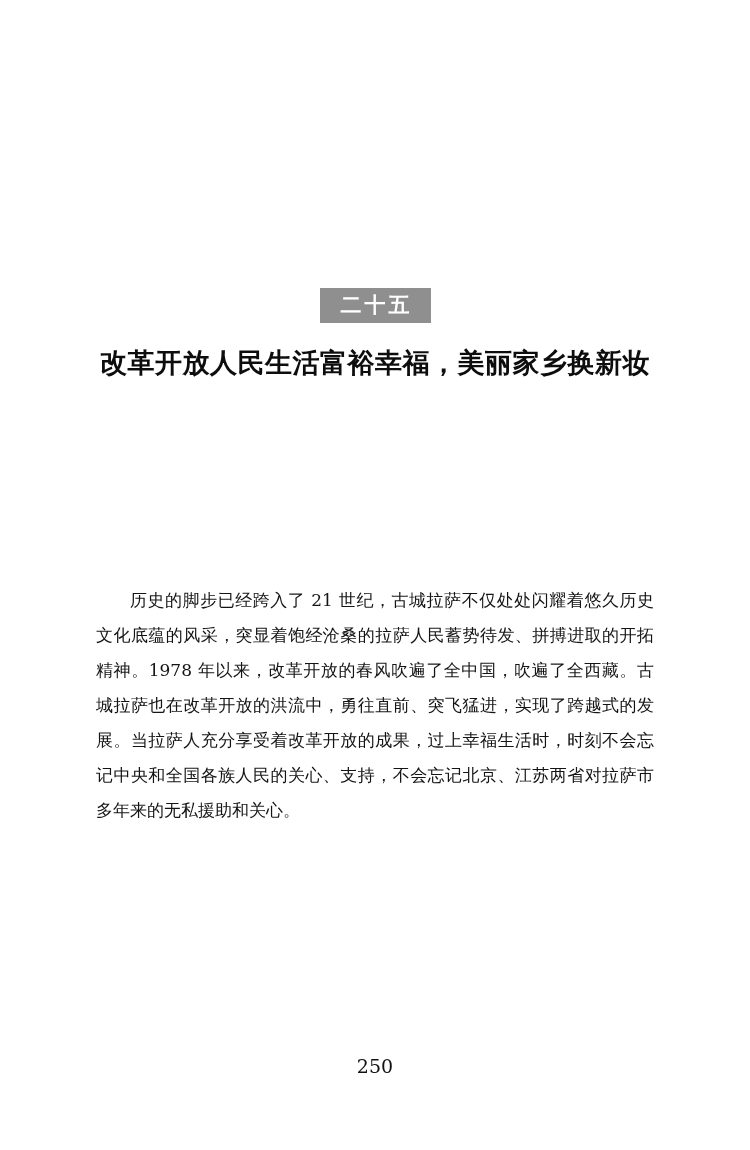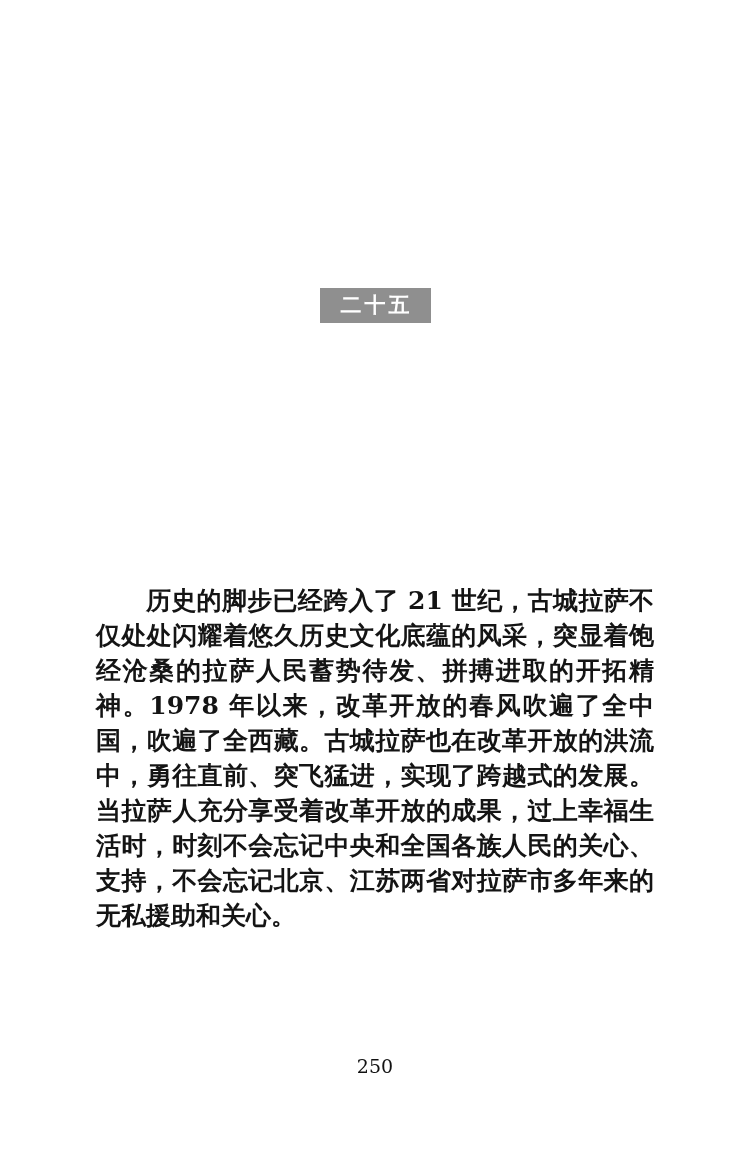--- a/index.html
+++ b/index.html
@@ -49,27 +49,26 @@
     font-weight: bold;
     letter-spacing: 0.5px;
     color: #0d0d0d;
     font-family: "DejaVu Serif", "Liberation Serif", serif;
   }
   .body-text {
     position: absolute;
     top: 583px;
     left: 96px;
     width: 558px;
-    font-size: 25px;
+    font-size: 17px;
     line-height: 35px;
     text-align: justify;
     text-justify: inter-ideograph;
     color: #141414;
     font-family: "DejaVu Serif", "Liberation Serif", serif;
-    font-weight: bold;
   }
   .body-text p {
     margin: 0;
     text-indent: 2em;
   }
   .page-number {
     position: absolute;
     top: 1055px;
     left: 0;
     width: 750px;
@@ -81,20 +80,21 @@
 </style>
 </head>
 <body>
 
 <div class="page">
 
   <div class="chapter-badge-wrap">
     <span class="chapter-badge">二十五</span>
   </div>
 
+  <div class="chapter-title">改革开放人民生活富裕幸福，美丽家乡换新妆</div>
 
   <div class="body-text">
     <p>历史的脚步已经跨入了 21 世纪，古城拉萨不仅处处闪耀着悠久历史文化底蕴的风采，突显着饱经沧桑的拉萨人民蓄势待发、拼搏进取的开拓精神。1978 年以来，改革开放的春风吹遍了全中国，吹遍了全西藏。古城拉萨也在改革开放的洪流中，勇往直前、突飞猛进，实现了跨越式的发展。当拉萨人充分享受着改革开放的成果，过上幸福生活时，时刻不会忘记中央和全国各族人民的关心、支持，不会忘记北京、江苏两省对拉萨市多年来的无私援助和关心。</p>
   </div>
 
   <div class="page-number">250</div>
 
 </div>
 
 </body></html>

